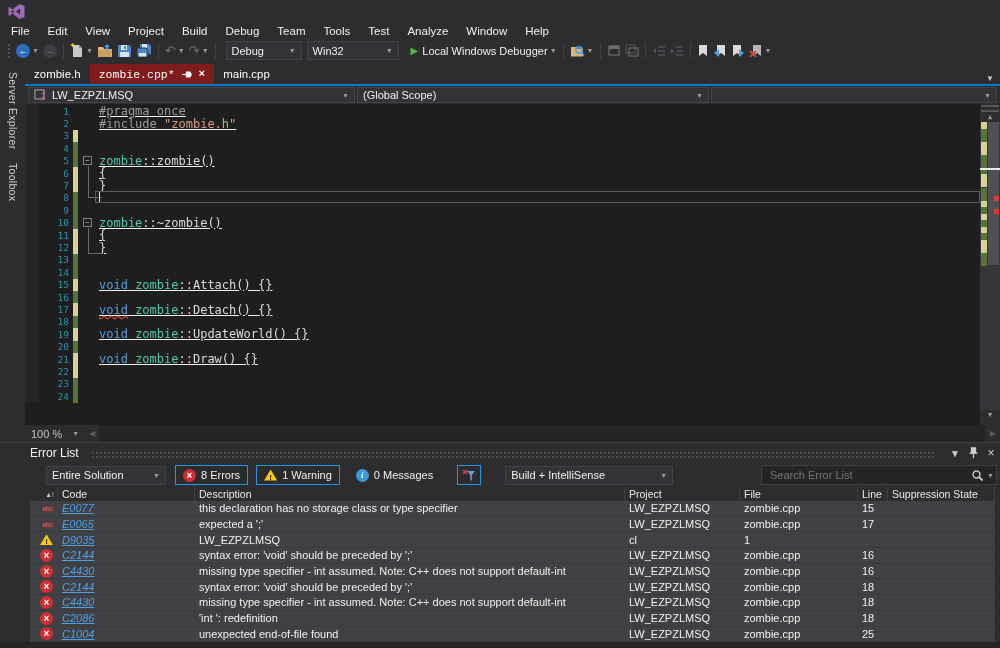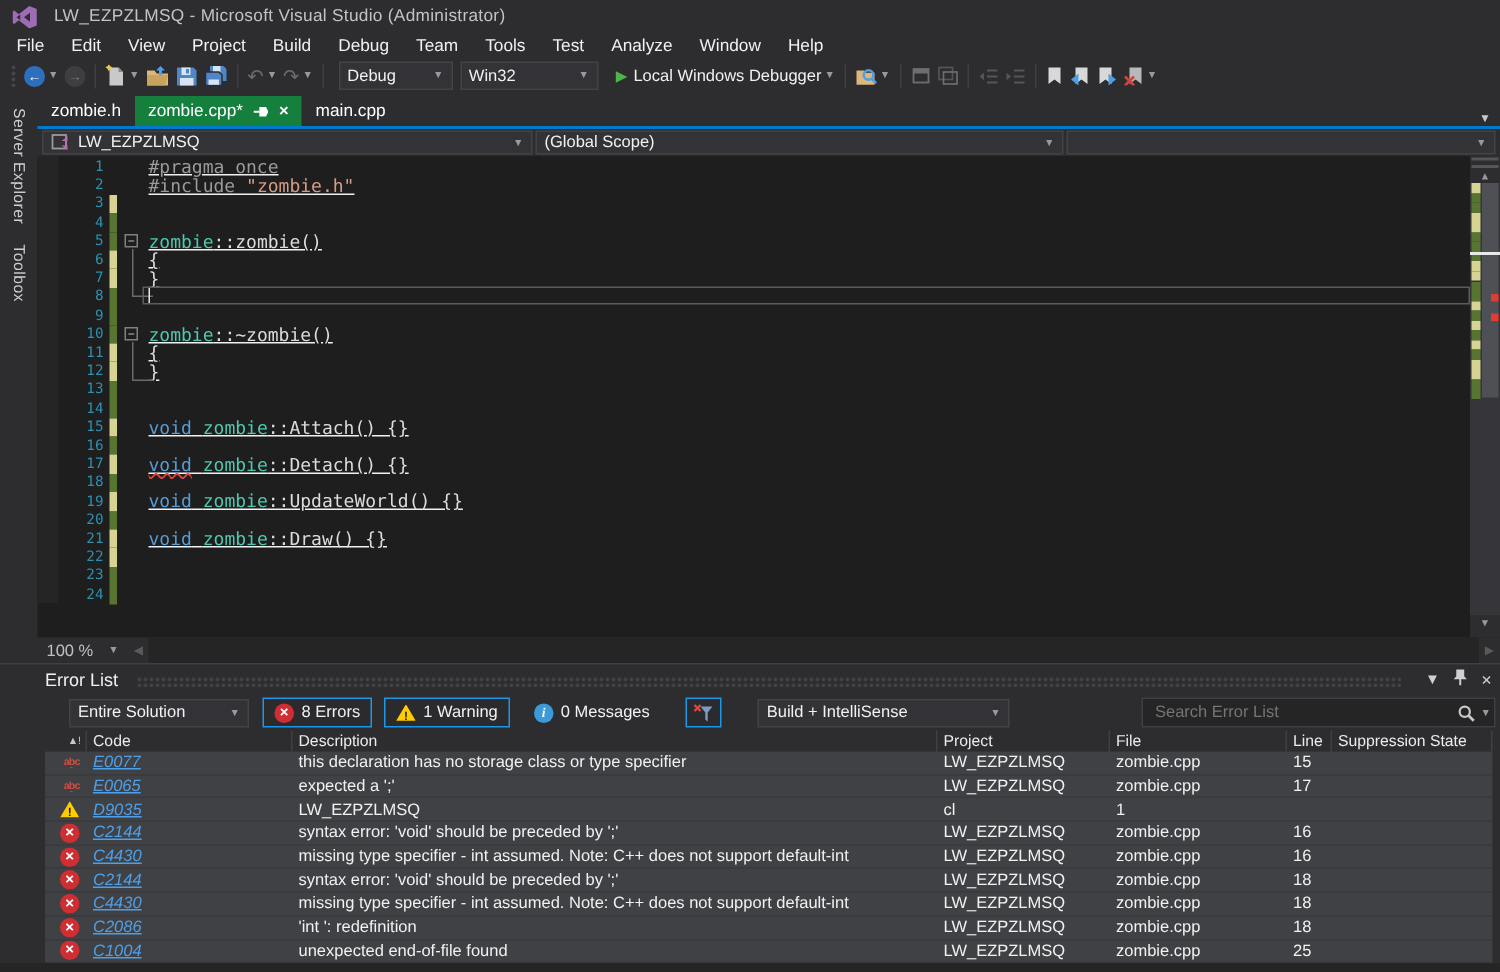--- a/index.html
+++ b/index.html
@@ -32,21 +32,21 @@
   .runlabel{font-size:11px;color:#f1f1f1;}
   .dimglyph{color:#6e6e6e;font-size:13px;line-height:10px;}
 
   
   .sidestrip{left:0;top:62px;width:25px;height:380px;background:#2d2d30;}
   .side-tab{writing-mode:vertical-rl;font-size:10.5px;color:#cfcfcf;margin:10px auto 14px auto;display:block;text-align:left;letter-spacing:.3px;}
 
   
   .tabstrip{left:25px;top:62px;width:975px;height:22px;display:flex;align-items:flex-end;}
   .tab{height:20px;display:flex;align-items:center;padding:0 9px;font-size:11.5px;color:#fff;}
-  .tab.active{background:#15803d;}
+  .tab.active{background:#7f1d1d;font-family:Liberation Mono, monospace;}
   .tab .tabicn{margin-left:7px;display:flex;align-items:center;}
   .tabstrip-dd{position:absolute;right:6px;bottom:5px;color:#c8c8c8;font-size:8px;}
   .accent{left:25px;top:84px;width:975px;height:2px;background:#007acc;}
 
   
   .navbar{left:25px;top:86px;width:975px;height:18px;display:flex;align-items:center;background:#2d2d30;}
   .navcombo{height:16px;background:#333337;border:1px solid #434346;display:flex;align-items:center;
             font-size:11px;padding:0 5px;box-sizing:border-box;margin-right:2px;}
   .navcombo .dd{margin-left:auto;padding-left:6px;}
 
@@ -123,21 +123,20 @@
 </style>
 </head>
 <body>
 
 <div class="app">
 
   <div class="abs titlebar">
     <svg class="vslogo" viewBox="0 0 17 15">
       <path d="M11.5 0 L16.5 2 L16.5 13 L11.5 15 L4.5 9.5 L1.5 12 L0.5 11.3 L0.5 3.7 L1.5 3 L4.5 5.5 Z M3 7.5 L5.5 9.4 L5.5 5.6 Z M8 7.5 L12 10.5 L12 4.5 Z" fill="#9e6bb5"></path>
     </svg>
-    <span class="title-text">LW_EZPZLMSQ - Microsoft Visual Studio  (Administrator)</span>
   </div>
 
   <div class="abs menubar" id="menubar">
       <div class="menu-item">File</div>
       <div class="menu-item">Edit</div>
       <div class="menu-item">View</div>
       <div class="menu-item">Project</div>
       <div class="menu-item">Build</div>
       <div class="menu-item">Debug</div>
       <div class="menu-item">Team</div>

